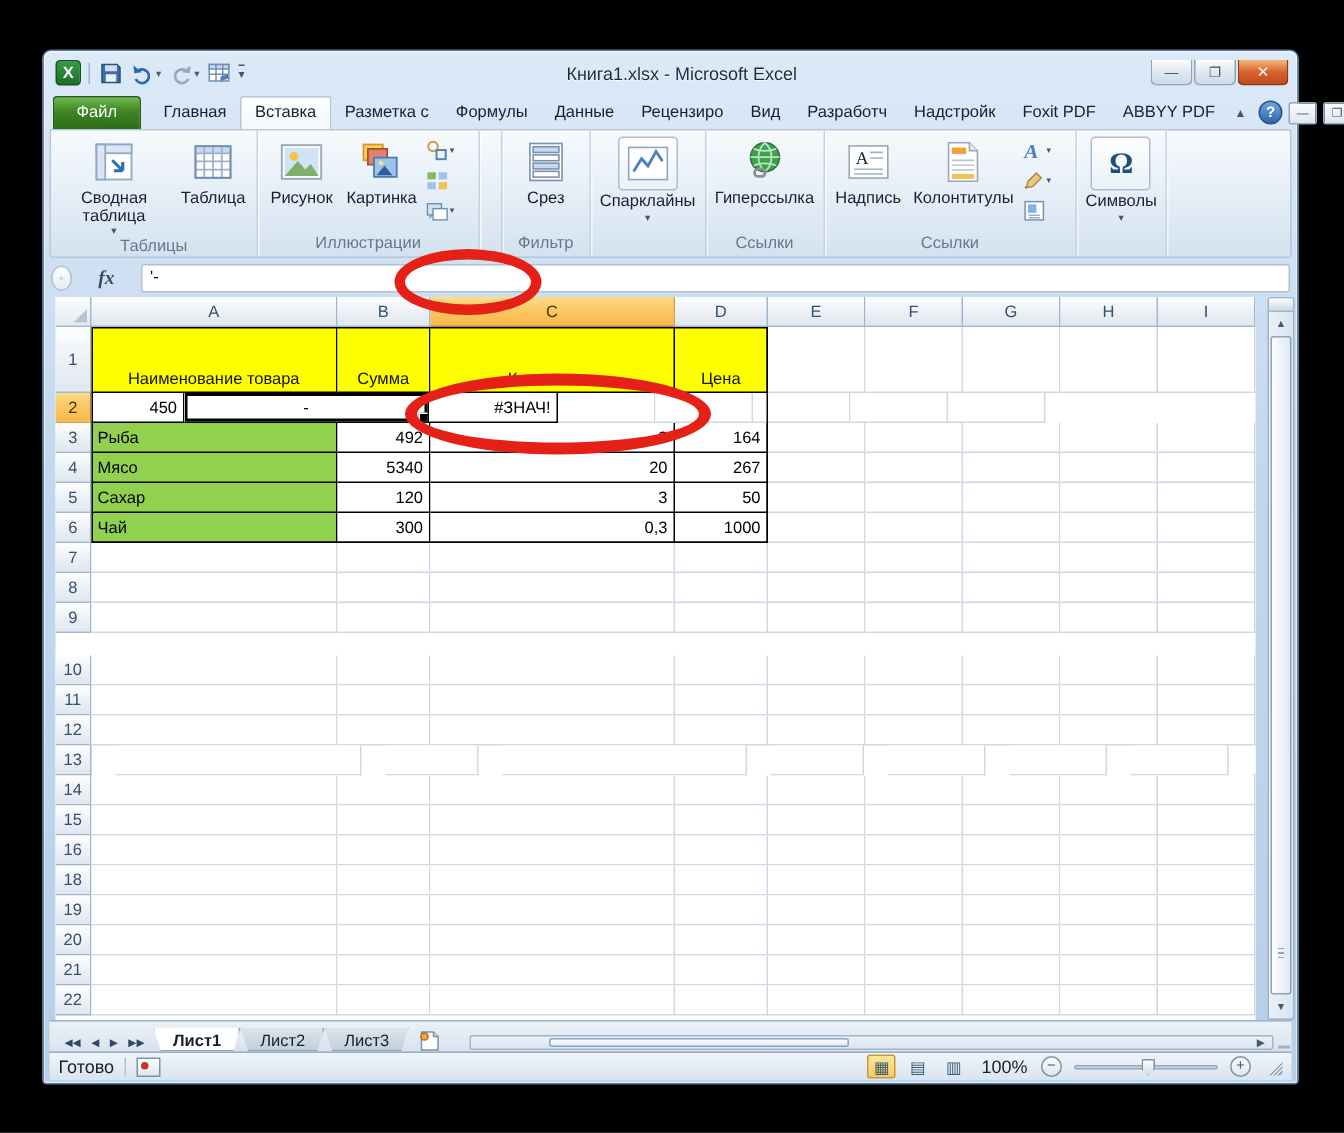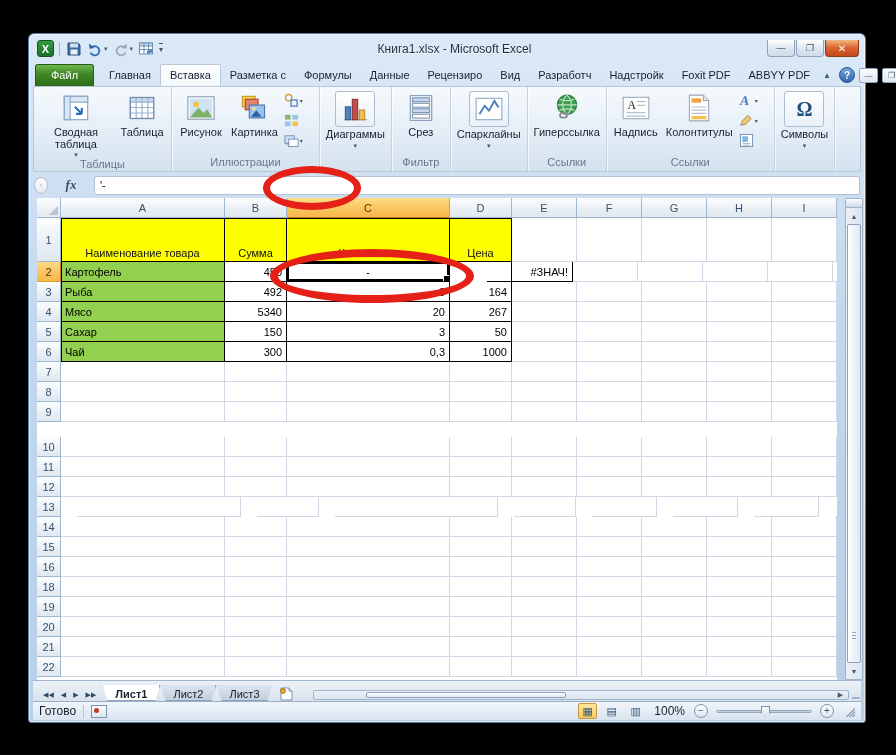--- a/index.html
+++ b/index.html
@@ -361,34 +361,20 @@
                     <path d="M2.5 13 l2.5 -2.5" stroke="#7a8c9e" fill="none"></path>
                   </svg>
                 </span>
                 <span class="sarrow">▾</span>
               </div>
             </div>
           </div>
           <div class="rglabel">Иллюстрации</div>
         </div>
         <div class="rgroup">
-          <div class="rbtns">
-            <div class="rbig">
-              <span class="bicon iboxed">
-                <svg width="30" height="30" viewBox="0 0 28 28">
-                  <path d="M4 24 h21" stroke="#8a8a8a"></path>
-                  <rect x="5" y="12" width="5" height="12" fill="#4f81bd" stroke="#2d5d90"></rect>
-                  <rect x="11.5" y="5" width="5" height="19" fill="#c0504d" stroke="#8f3330"></rect>
-                  <rect x="18" y="15" width="5" height="9" fill="#f2c14e" stroke="#b8892a"></rect>
-                </svg>
-              </span>
-              <span class="blabel">Диаграммы</span>
-              <span class="barrow">▾</span>
-            </div>
-          </div>
           <div class="rglabel"></div>
         </div>
         <div class="rgroup">
           <div class="rbtns">
             <div class="rbig">
               <span class="bicon">
                 <svg width="30" height="30" viewBox="0 0 28 28">
                   <rect x="4" y="2.5" width="20" height="23" fill="#fff" stroke="#7a93ad"></rect>
                   <rect x="6" y="4.5" width="16" height="3.6" fill="#c6d9f1" stroke="#7a93ad"></rect>
                   <rect x="6" y="9.6" width="16" height="3.6" fill="#fff" stroke="#7a93ad"></rect>
@@ -528,24 +514,23 @@
             <div class="gc dataB ch" style="width: 163px;">Количество</div>
             <div class="gc dataB ch" style="width: 62px;">Цена</div>
             <div class="gc ce" style="width: 65px;"></div>
             <div class="gc ce" style="width: 65px;"></div>
             <div class="gc ce" style="width: 65px;"></div>
             <div class="gc ce" style="width: 65px;"></div>
             <div class="gc ce" style="width: 65px;"></div>
           </div>
           <div class="grow" style="height: 20px;">
             <div class="gnum sel">2</div>
-            <div class="gc dataB cn" style="width: 164px;">Картофель</div>
             <div class="gc dataB cv" style="width: 62px;">450</div>
             <div class="gc dataB cc sel-cell" style="width: 163px;">-</div>
-            <div class="gc dataB cv" style="width: 86px; margin-left: 37px;">#ЗНАЧ!</div>
+            <div class="gc dataB cv" style="width: 86px;">#ЗНАЧ!</div>
             <div class="gc ce" style="width: 65px;"></div>
             <div class="gc ce" style="width: 65px;"></div>
             <div class="gc ce" style="width: 65px;"></div>
             <div class="gc ce" style="width: 65px;"></div>
             <div class="gc ce" style="width: 65px;"></div>
           </div>
           <div class="grow" style="height: 20px;">
             <div class="gnum">3</div>
             <div class="gc dataB cn" style="width: 164px;">Рыба</div>
             <div class="gc dataB cv" style="width: 62px;">492</div>
@@ -565,21 +550,21 @@
             <div class="gc dataB cv" style="width: 62px;">267</div>
             <div class="gc ce" style="width: 65px;"></div>
             <div class="gc ce" style="width: 65px;"></div>
             <div class="gc ce" style="width: 65px;"></div>
             <div class="gc ce" style="width: 65px;"></div>
             <div class="gc ce" style="width: 65px;"></div>
           </div>
           <div class="grow" style="height: 20px;">
             <div class="gnum">5</div>
             <div class="gc dataB cn" style="width: 164px;">Сахар</div>
-            <div class="gc dataB cv" style="width: 62px;">150</div>
+            <div class="gc dataB cv" style="width: 62px;">120</div>
             <div class="gc dataB cv" style="width: 163px;">3</div>
             <div class="gc dataB cv" style="width: 62px;">50</div>
             <div class="gc ce" style="width: 65px;"></div>
             <div class="gc ce" style="width: 65px;"></div>
             <div class="gc ce" style="width: 65px;"></div>
             <div class="gc ce" style="width: 65px;"></div>
             <div class="gc ce" style="width: 65px;"></div>
           </div>
           <div class="grow" style="height: 20px;">
             <div class="gnum">6</div>

